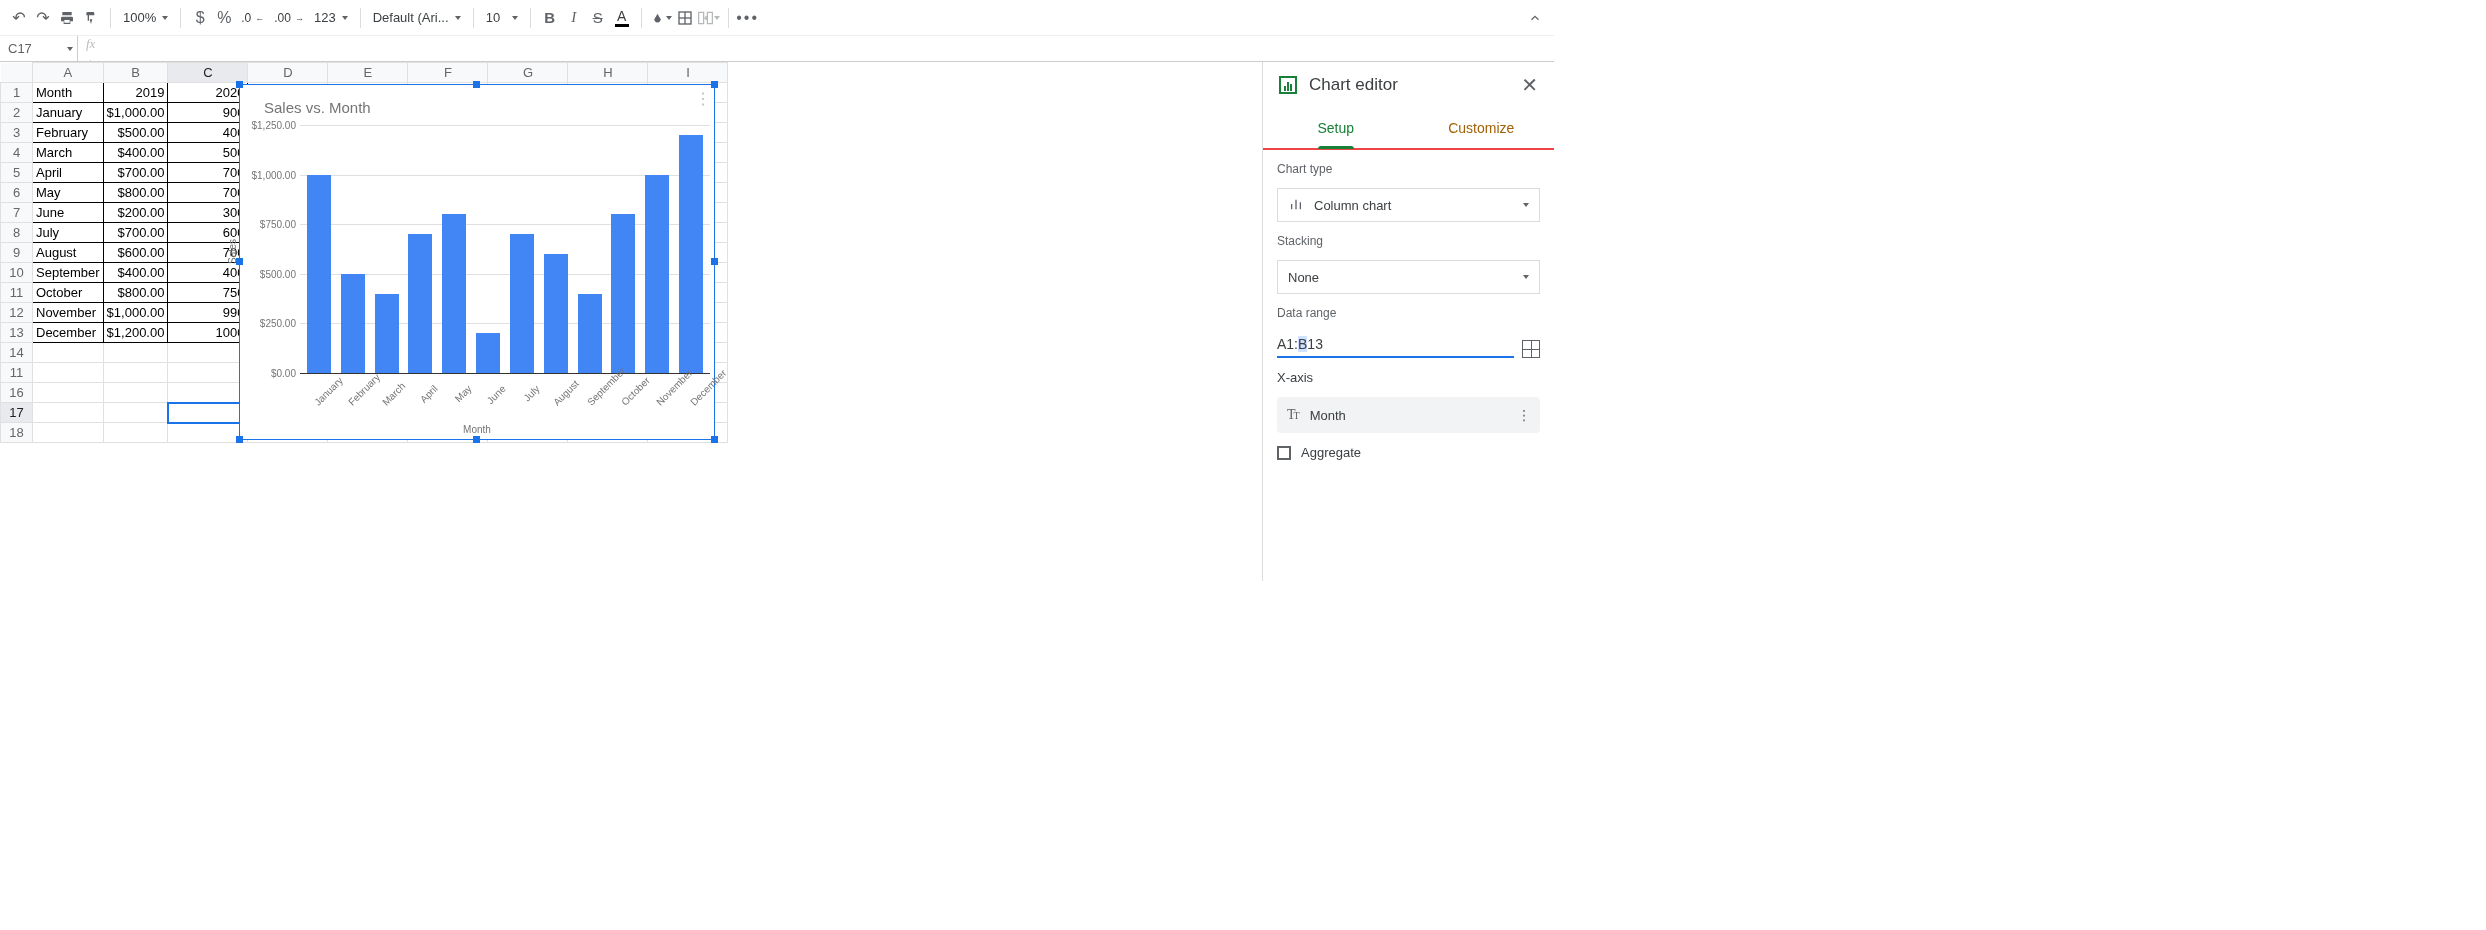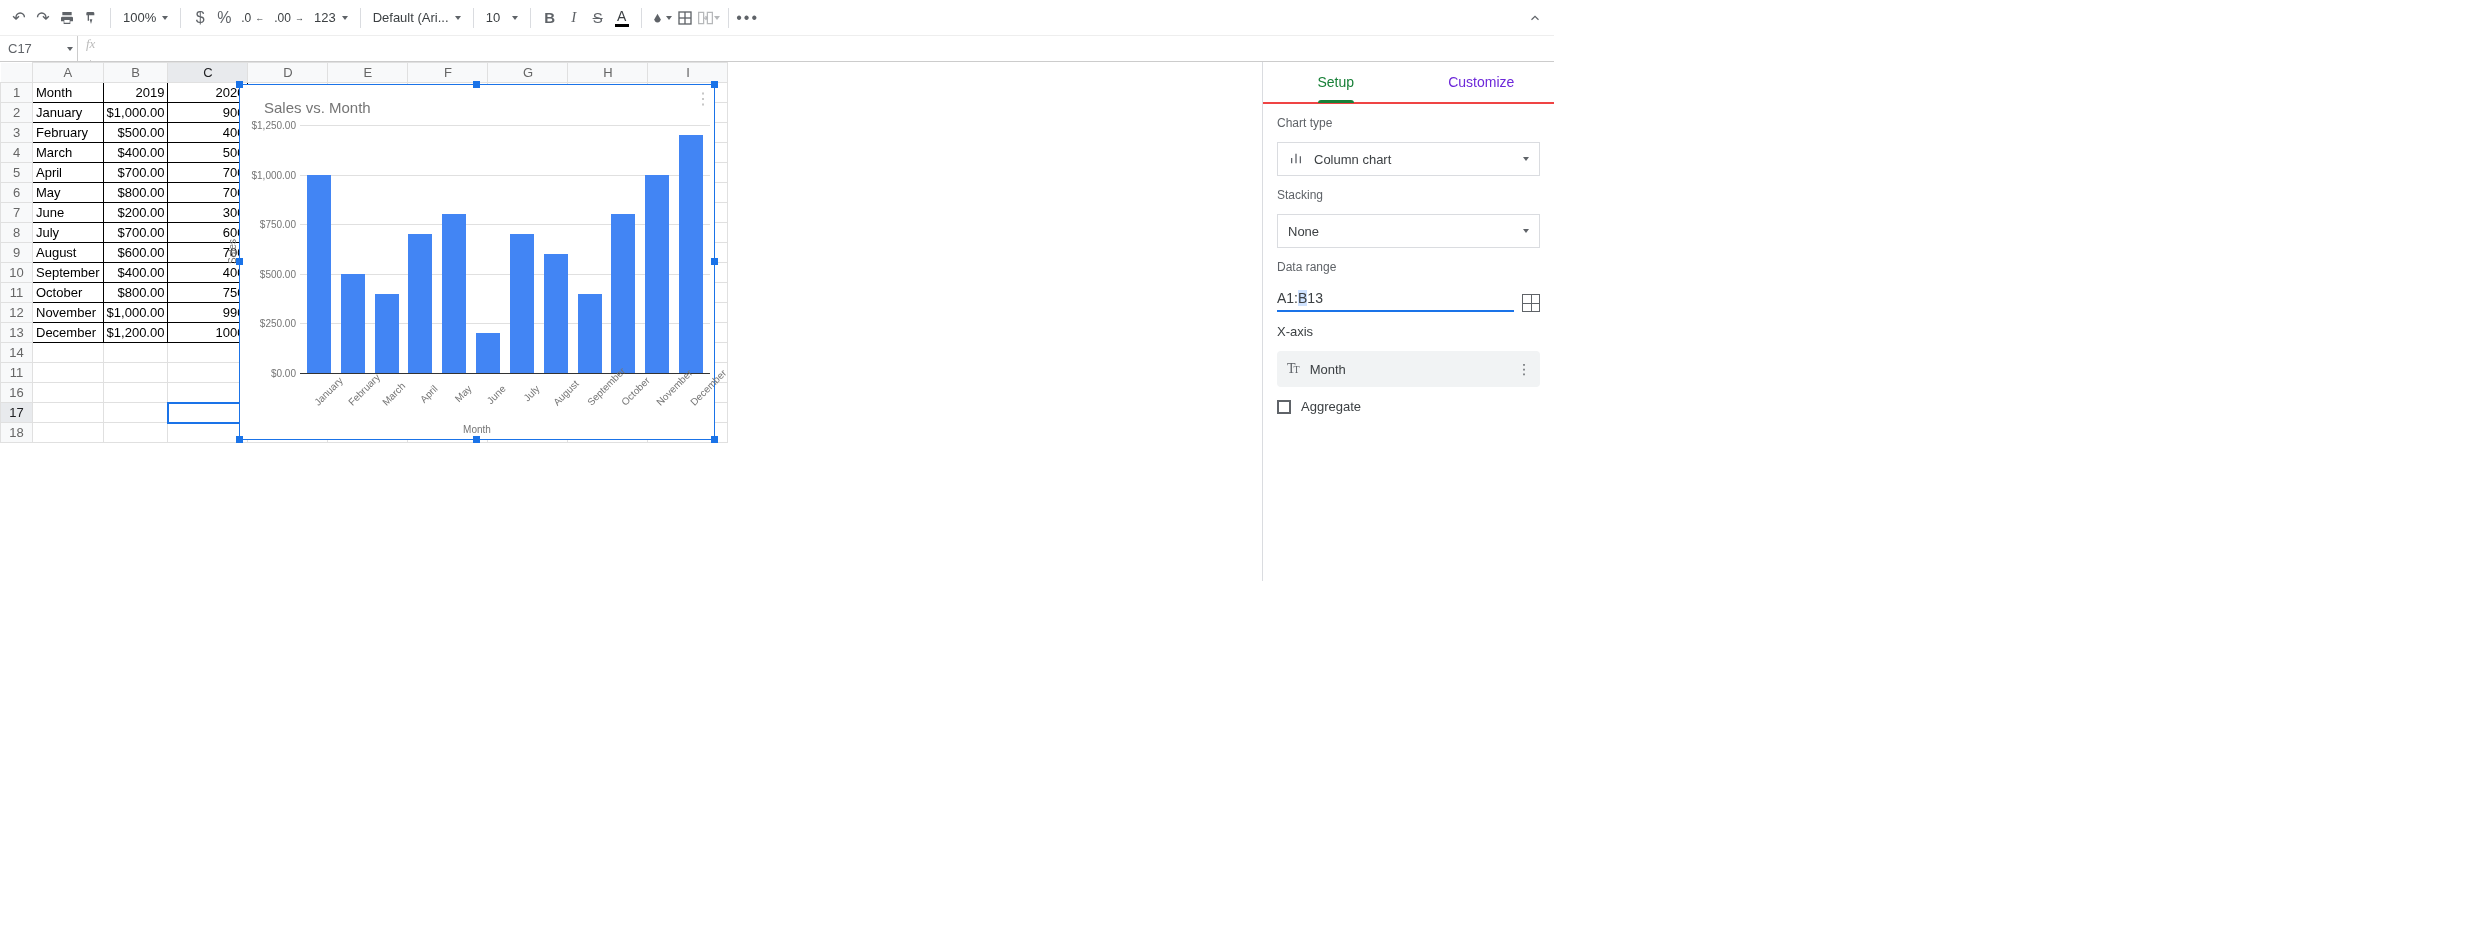--- a/index.html
+++ b/index.html
@@ -62,21 +62,21 @@
   .xlabel-b { position:absolute; bottom:4px; left:0; right:0; text-align:center; font-size:10px; color:#757575; }
 
   
   .panel { width:292px; border-left:1px solid #dadce0; display:flex; flex-direction:column; font-family:"Google Sans",Arial,sans-serif; }
   .panel-hdr { height:46px; display:flex; align-items:center; gap:12px; padding:0 16px; font-size:17px; color:#3c4043; }
   .panel-hdr .pic { width:18px; height:18px; border:2px solid #188038; display:flex; align-items:flex-end; justify-content:center; gap:1px; padding:1px; }
   .panel-hdr .pic span { width:2px; background:#188038; }
   .panel-hdr .close { margin-left:auto; font-size:20px; color:#5f6368; cursor:pointer; }
 
   .tabs { display:flex; border-bottom:2px solid #ef4444; }
-  .tabs .tab { flex:1; height:40px; display:flex; align-items:center; justify-content:center; font-size:14px; color:#6d28d9; }
+  .tabs .tab { flex:1; height:40px; display:flex; align-items:center; justify-content:center; font-size:14px; color:#a16207; }
   .tabs .tab.active { color:#188038; font-weight:500; position:relative; }
   .tabs .tab.active::after { content:""; position:absolute; bottom:-1px; left:calc(50% - 18px); width:36px; height:3px; background:#188038; border-radius:3px 3px 0 0; }
 
   .panel-body { padding:12px 14px; display:flex; flex-direction:column; gap:12px; overflow:auto; }
   .lbl { font-size:12px; color:#5f6368; }
   .selectbox { height:34px; border:1px solid #dadce0; border-radius:0; display:flex; align-items:center; gap:10px; padding:0 10px; font-size:13px; color:#3c4043; cursor:pointer; }
   .selectbox .caret { margin-left:auto; }
   .selectbox .smicon { width:16px; text-align:center; color:#5f6368; }
 
   .datarange { display:flex; align-items:flex-end; gap:8px; }
@@ -474,20 +474,29 @@
           <div class="xtick">September</div>
           <div class="xtick">October</div>
           <div class="xtick">November</div>
           <div class="xtick">December</div>
         </div>
       <div class="xlabel-b">Month</div>
     </div>
   </div>
 
   <div class="panel">
+    <div class="panel-hdr">
+      <div class="pic">
+          <span style="height:5px"></span>
+          <span style="height:9px"></span>
+          <span style="height:7px"></span>
+        </div>
+      <span>Chart editor</span>
+      <div class="close">✕</div>
+    </div>
     <div class="tabs">
       <div class="tab active">Setup</div>
       <div class="tab">Customize</div>
     </div>
     <div class="panel-body">
       <div class="lbl">Chart type</div>
       <div class="selectbox">
         <span class="smicon">
           <svg width="14" height="14" viewBox="0 0 16 16" fill="none" stroke="#5f6368" stroke-width="1.5">
               <line x1="3" y1="14" x2="3" y2="8"></line>

